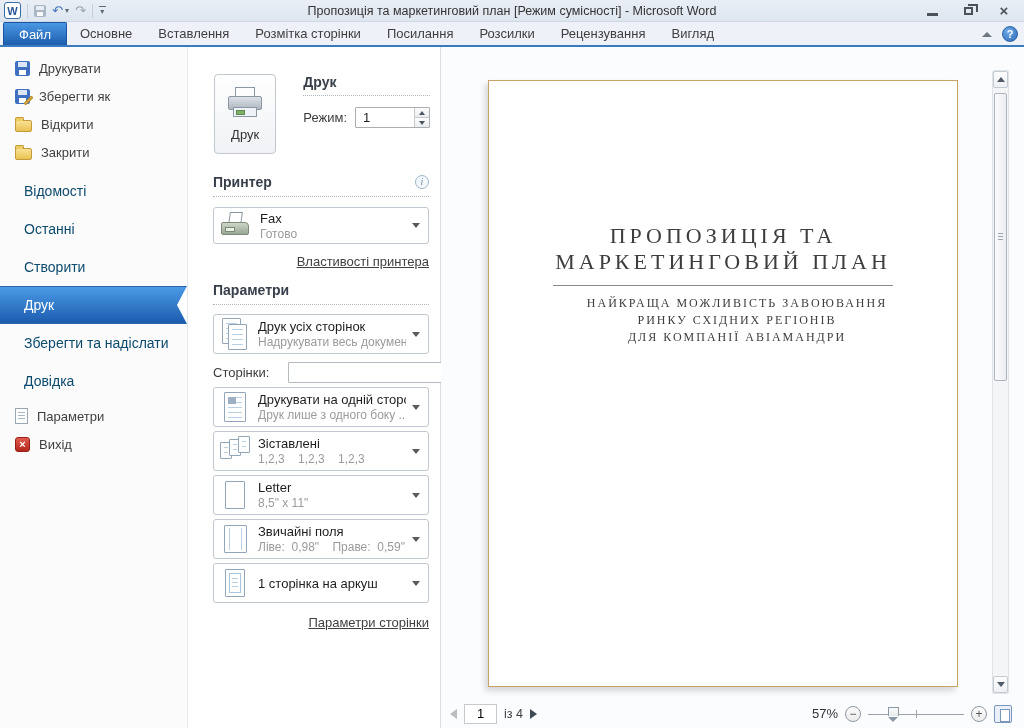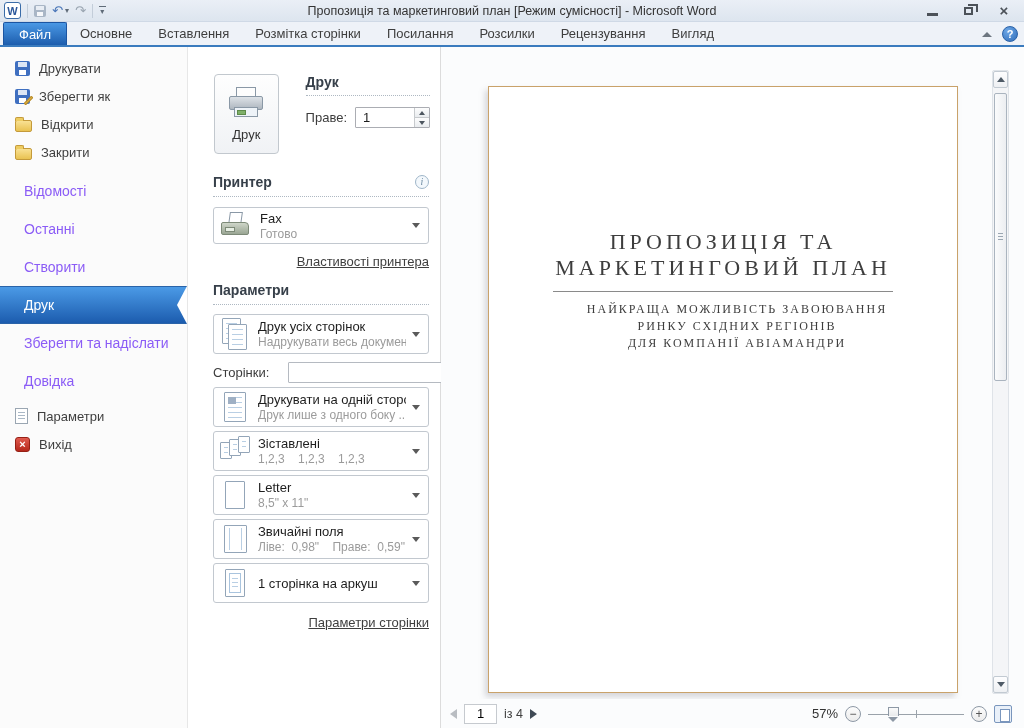--- a/index.html
+++ b/index.html
@@ -71,21 +71,21 @@
   .sidebar {
     position:absolute; top:47px; left:0; width:188px; bottom:0;
     background:#fbfbfb; border-right:1px solid #e7e7e7; padding-top:7px;
   }
   .quick-item, .footer-item {
     height:28px; display:flex; align-items:center; gap:9px; padding-left:15px;
     font-size:13px; color:#3f3f3f;
   }
   .nav-item {
     height:38px; display:flex; align-items:center; padding-left:24px;
-    font-size:14px; color:#8b5cf6; position:relative;
+    font-size:14px; color:#0c4a6e; position:relative;
   }
   .nav-item.active {
     background:linear-gradient(#4b9ae6,#1c5cae); color:#fff;
     border-top:1px solid #2a63a8; border-bottom:1px solid #2a63a8;
   }
   .nav-item.active::after {
     content:""; position:absolute; right:0; top:-1px;
     border-top:19px solid transparent; border-bottom:19px solid transparent;
     border-right:10px solid #ffffff;
   }
@@ -181,21 +181,21 @@
 
   
   .fax-icon { width:32px; height:28px; position:relative; flex:0 0 32px; margin-right:8px; }
   .fax-icon .fpaper { position:absolute; left:9px; top:0; width:13px; height:13px; background:#fff; border:1px solid #8a98a6; transform:skewX(-8deg); }
   .fax-icon .fbody { position:absolute; left:1px; top:10px; width:28px; height:13px; background:linear-gradient(#cfd6c9,#9aa694); border:1px solid #7d8a78; border-radius:2px 4px 2px 2px; }
   .fax-icon .fkeys { position:absolute; left:5px; top:15px; width:10px; height:5px; background:#e8efe4; border:1px solid #7d8a78; }
 
   
   .preview { position:absolute; left:441px; top:47px; right:0; bottom:0; background:#fbfcfd; }
   .page {
-    position:absolute; left:47px; top:39px; width:470px; height:607px;
+    position:absolute; left:47px; top:33px; width:470px; height:607px;
     background:#fff; border:1px solid #c9a26a;
     box-shadow:-3px 4px 6px rgba(120,120,130,.28);
   }
   .doc-title { margin-top:142px; text-align:center; font-family:"Liberation Serif", serif;
     font-size:22px; letter-spacing:4px; color:#3d3d3d; line-height:26px; }
   .doc-rule { width:340px; margin:10px auto 9px; border-top:1px solid #8a8a8a; }
   .doc-sub { text-align:center; font-family:"Liberation Serif", serif; font-size:12px;
     letter-spacing:2px; color:#3d3d3d; line-height:17px;margin-left:28px; }
 
   
@@ -344,21 +344,21 @@
           <div class="body"></div>
           <div class="out"></div>
           <div class="led"></div>
       </div>
       <div class="lbl">Друк</div>
     </div>
     <div class="print-head-col">
       <div class="section-title">Друк</div>
       <div class="dotted"></div>
       <div class="copies-row">
-        <span class="lab">Праве:</span>
+        <span class="lab">Режим:</span>
         <div class="spinbox">
           <input value="1" style="">
           <div class="spin-arrows">
             <div class="spin-btn">
                 <div class="tri-up"></div>
               </div>
             <div class="spin-btn">
                 <div class="tri-down"></div>
               </div>
           </div>

